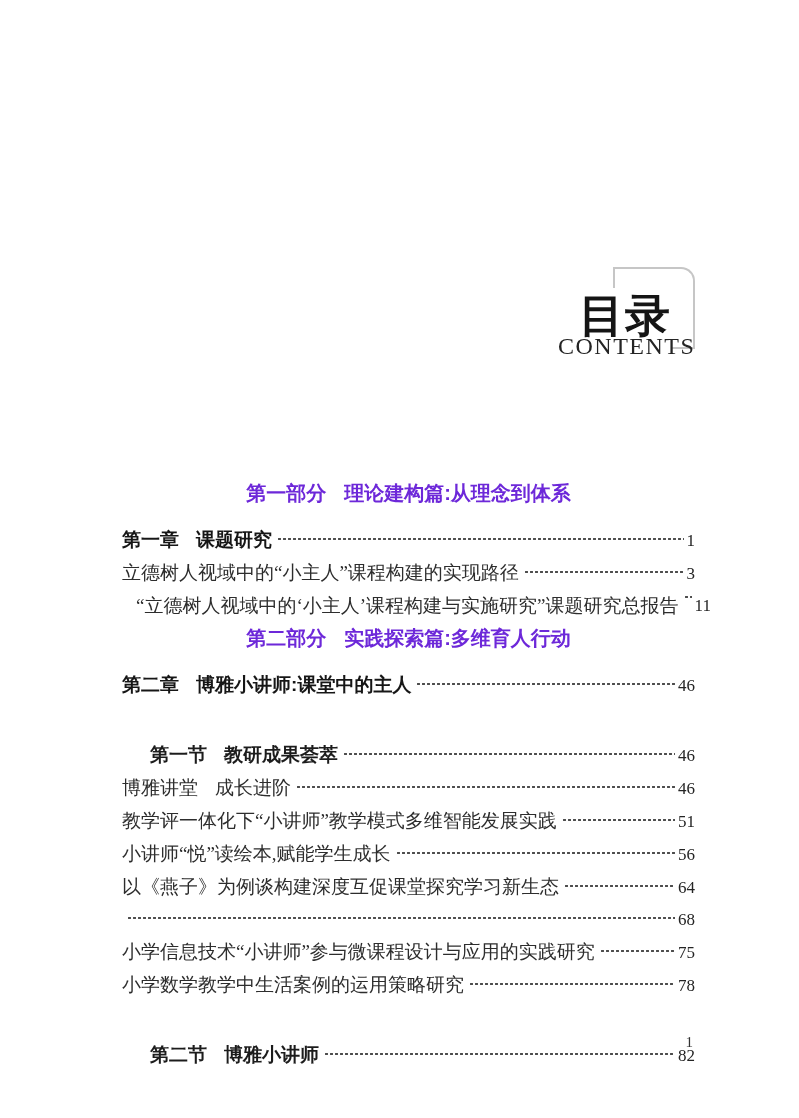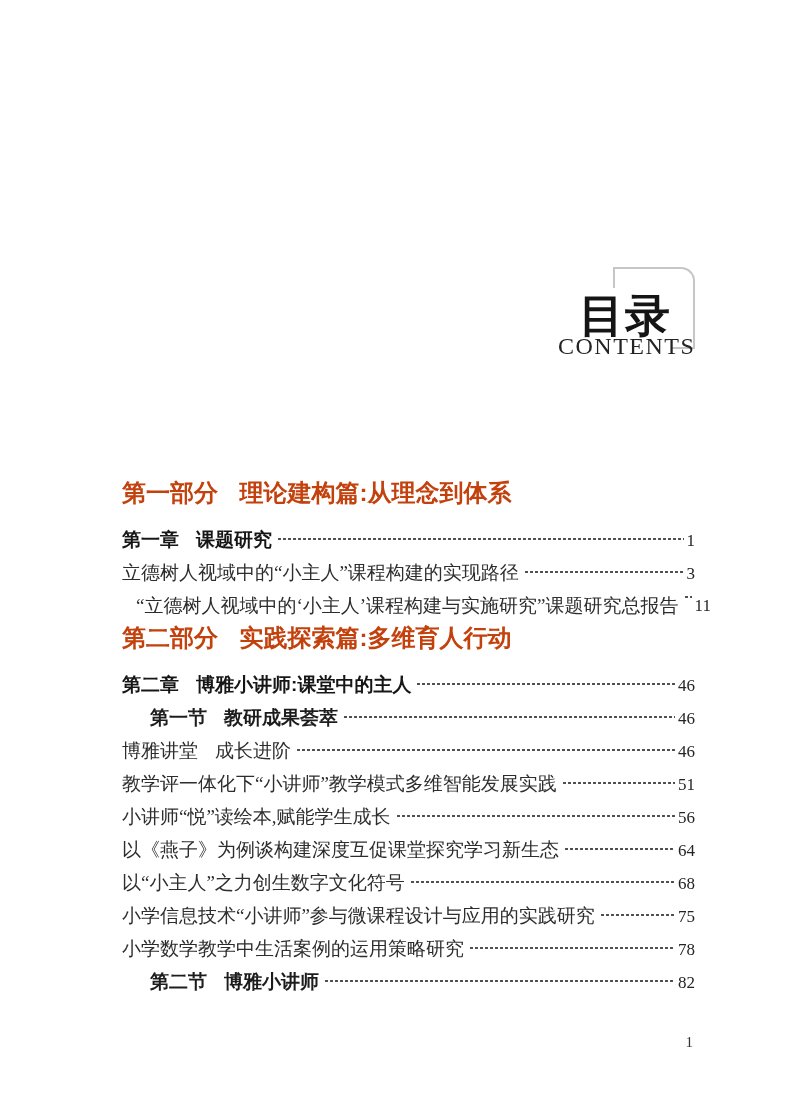--- a/index.html
+++ b/index.html
@@ -32,36 +32,36 @@
   }
   .title-en{
     position:absolute;left:558px;top:334px;
     font-family:"Liberation Serif",serif;
     font-size:24px;line-height:1;letter-spacing:1.5px;color:#242424;white-space:nowrap;
   }
   
   .toc{position:absolute;left:122px;top:477px;width:573px;}
   .part-heading{
     font-family:"Liberation Sans",sans-serif;
-    font-weight:700;font-size:24px;color:#c2410c;
-    line-height:32px;margin-bottom:15px;
+    font-weight:700;font-size:20px;color:#6d28d9;
+    text-align:center;line-height:32px;margin-bottom:15px;
     white-space:nowrap;
   }
   .part-heading:not(:first-child){margin-top:0;}
   .lead{margin-right:0.9em;}
   .row{
     display:flex;align-items:baseline;
     line-height:32px;font-size:19px;color:#2d2d2d;
   }
   .row .t,.row .lead{white-space:nowrap;}
   .row.chapter{
     font-family:"Liberation Sans",sans-serif;
     font-weight:700;font-size:19px;color:#161616;text-align:right;
   }
-  .row.section{font-weight:700;color:#1c1c1c;margin-left:28px;}
+  .row.section{font-weight:700;color:#1c1c1c;margin-left:28px;margin-top:37px;}
   .row.item{}
   .row.item.hang{margin-left:14px;align-items:center;}
   .leader{
     flex:1 1 auto;min-width:8px;height:14px;
     margin:0 3px 0 5px;align-self:baseline;
     background-image:radial-gradient(circle,#4c4c4c 1.1px,transparent 1.5px);
     background-size:5px 14px;
     background-repeat:repeat-x;
   }
   .pagenum{
@@ -130,21 +130,20 @@
         <span class="t">小讲师“悦”读绘本,赋能学生成长</span>
         <span class="leader"></span>
         <span class="pagenum">56</span>
       </div>
       <div class="row item">
         <span class="t">以《燕子》为例谈构建深度互促课堂探究学习新生态</span>
         <span class="leader"></span>
         <span class="pagenum">64</span>
       </div>
       <div class="row item">
-        <span class="t">以“小主人”之力创生数字文化符号</span>
         <span class="leader"></span>
         <span class="pagenum">68</span>
       </div>
       <div class="row item">
         <span class="t">小学信息技术“小讲师”参与微课程设计与应用的实践研究</span>
         <span class="leader"></span>
         <span class="pagenum">75</span>
       </div>
       <div class="row item">
         <span class="t">小学数学教学中生活案例的运用策略研究</span>

